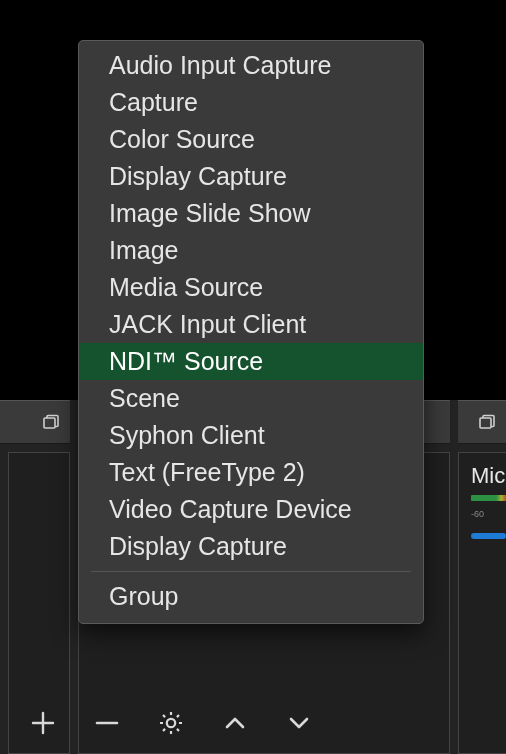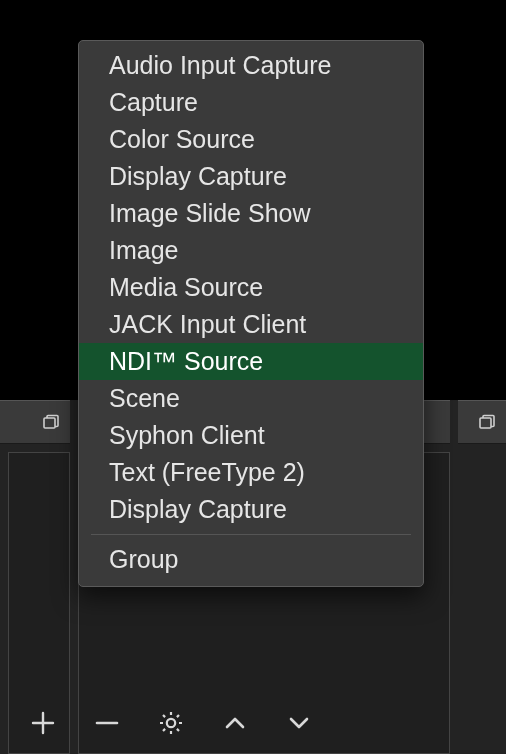--- a/index.html
+++ b/index.html
@@ -181,20 +181,28 @@
   </div>
 
   <div class="panel panel-right">
     <div class="panel-header">
       <span class="popout-icon">
         <svg width="18" height="18" viewBox="0 0 18 18" fill="none">
           <rect x="2" y="5" width="11" height="10" rx="1" stroke="#cfcfcf" stroke-width="1.6"></rect>
           <path d="M5 5V3.5C5 2.9 5.4 2.5 6 2.5h9c.6 0 1 .4 1 1v9c0 .6-.4 1-1 1H13" stroke="#cfcfcf" stroke-width="1.6"></path>
         </svg>
       </span>
+    </div>
+    <div class="panel-body">
+      <div class="mixer-label">Mic</div>
+      <div class="meter">
+        <div class="meter-bar"></div>
+        <div class="meter-tick">-60</div>
+      </div>
+      <div class="blue-line"></div>
     </div>
   </div>
 
 </div>
 
 <div class="toolbar">
   <span class="tool-btn">
     <svg width="28" height="28" viewBox="0 0 28 28">
       <path d="M14 4v20M4 14h20" stroke="#d8d8d8" stroke-width="2.4" stroke-linecap="round"></path>
     </svg>
@@ -231,17 +239,18 @@
       <div class="menu-item">Color Source</div>
       <div class="menu-item">Display Capture</div>
       <div class="menu-item">Image Slide Show</div>
       <div class="menu-item">Image</div>
       <div class="menu-item">Media Source</div>
       <div class="menu-item">JACK Input Client</div>
       <div class="menu-item selected">NDI™ Source</div>
       <div class="menu-item">Scene</div>
       <div class="menu-item">Syphon Client</div>
       <div class="menu-item">Text (FreeType 2)</div>
+      <div class="menu-item">Video Capture Device</div>
       <div class="menu-item">Display Capture</div>
     </div>
   <div class="menu-sep"></div>
   <div class="menu-item">Group</div>
 </div>
 
 </body></html>

